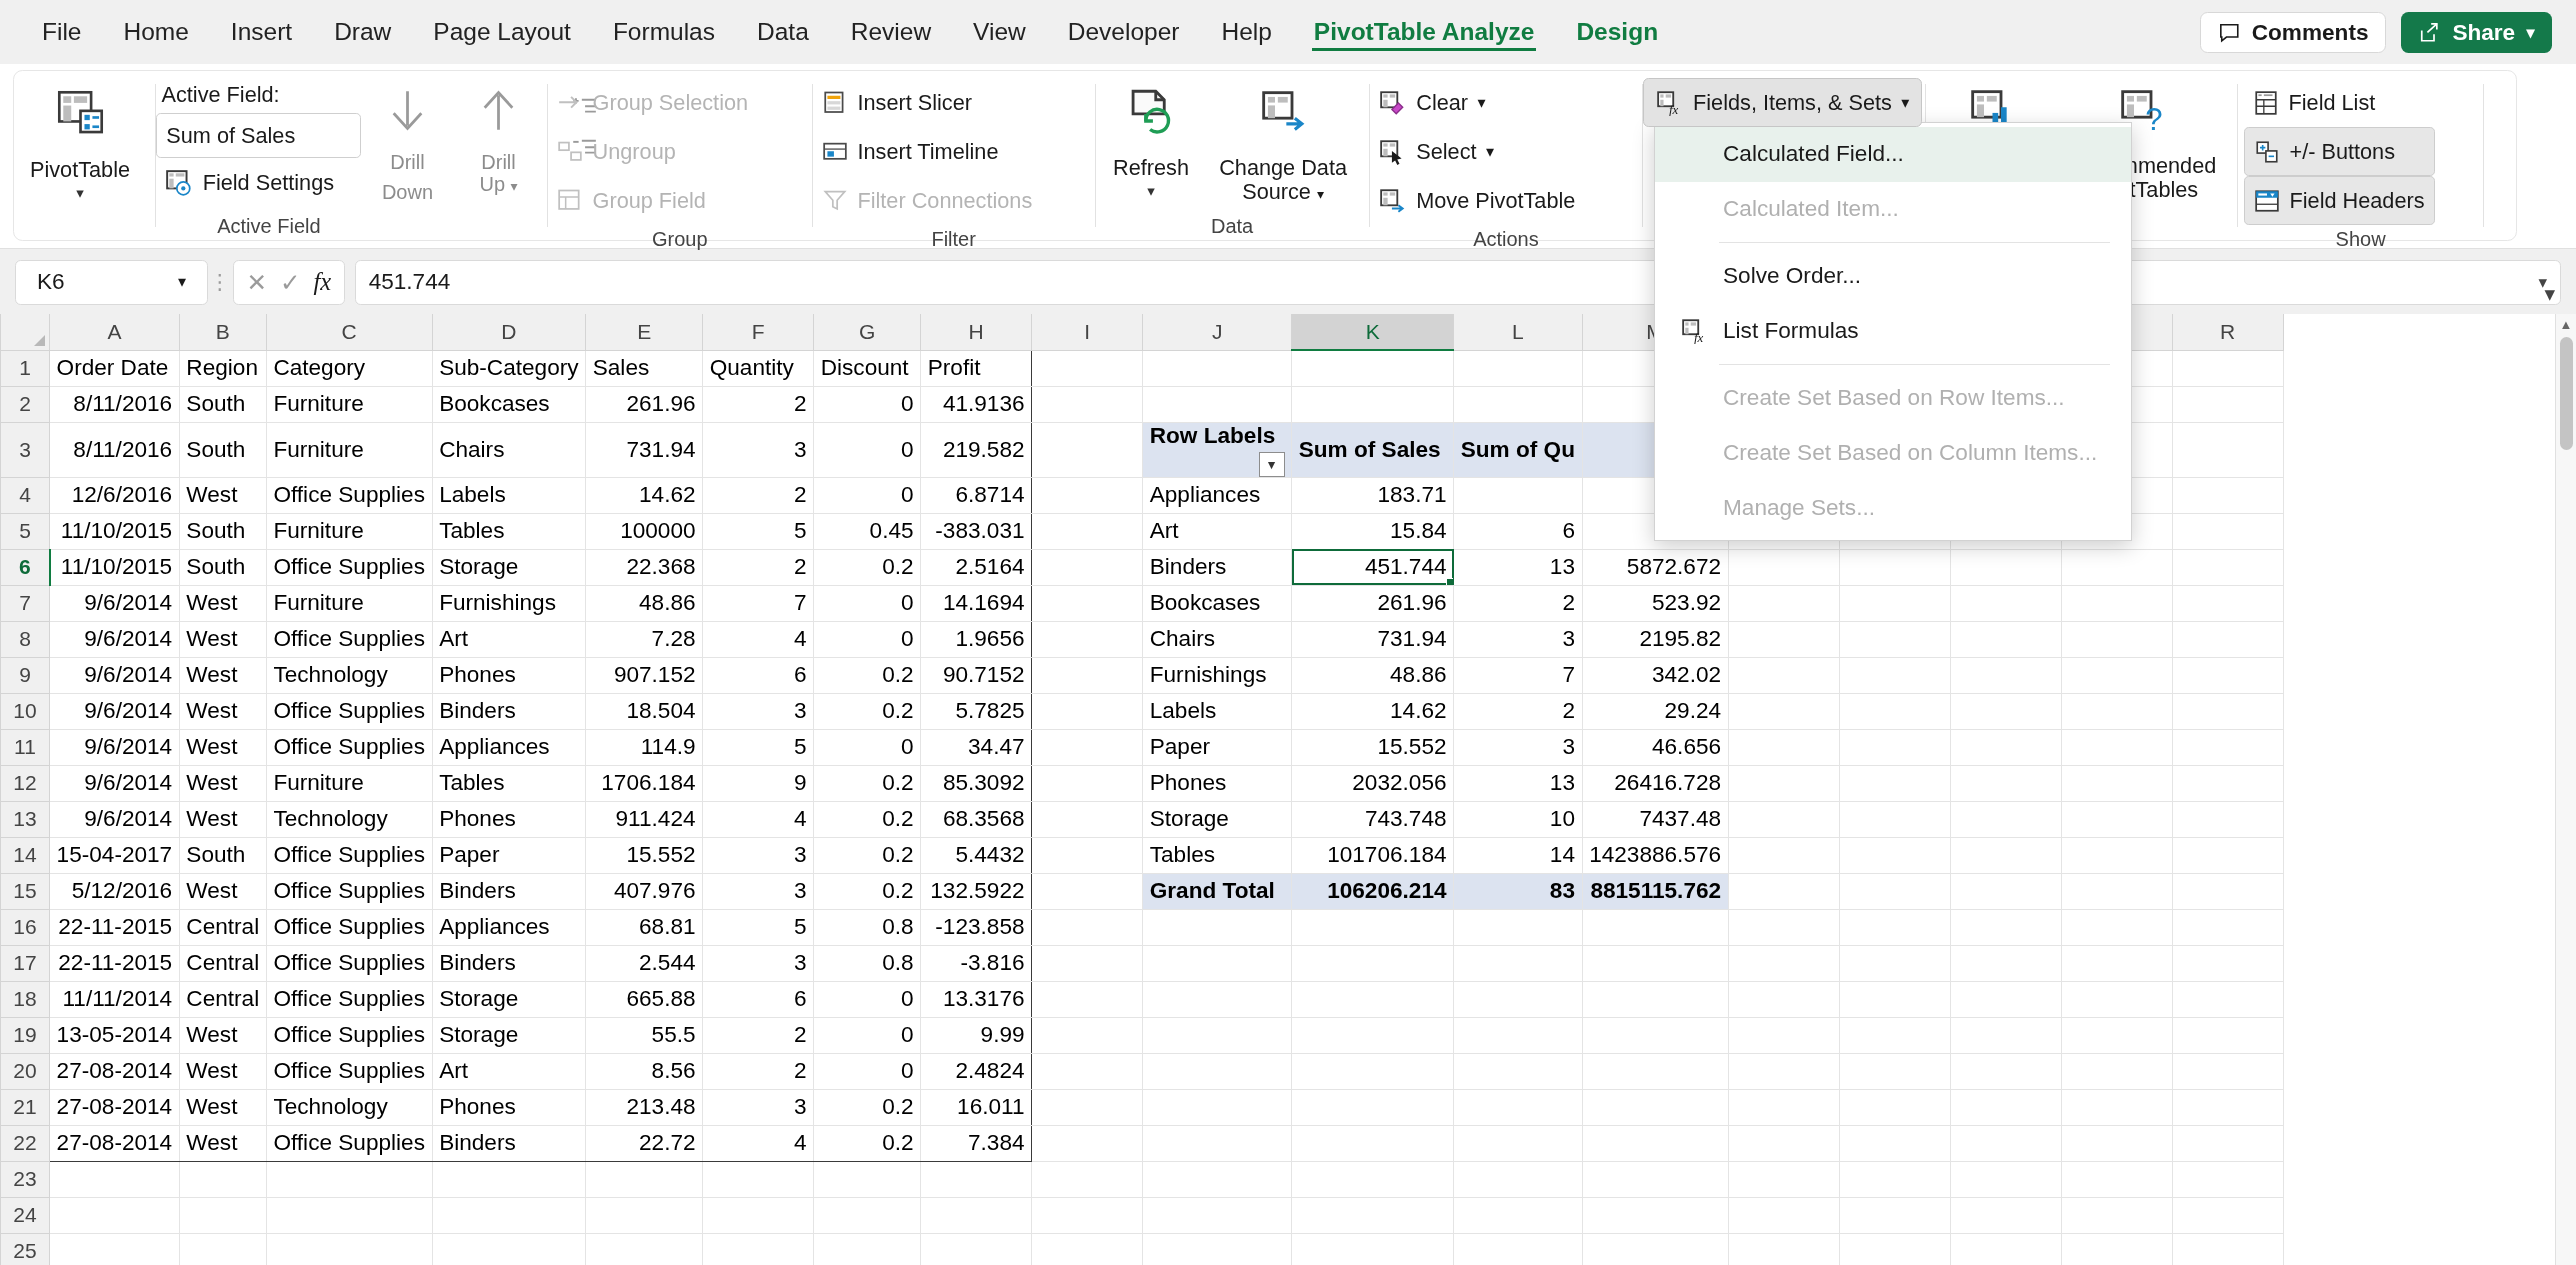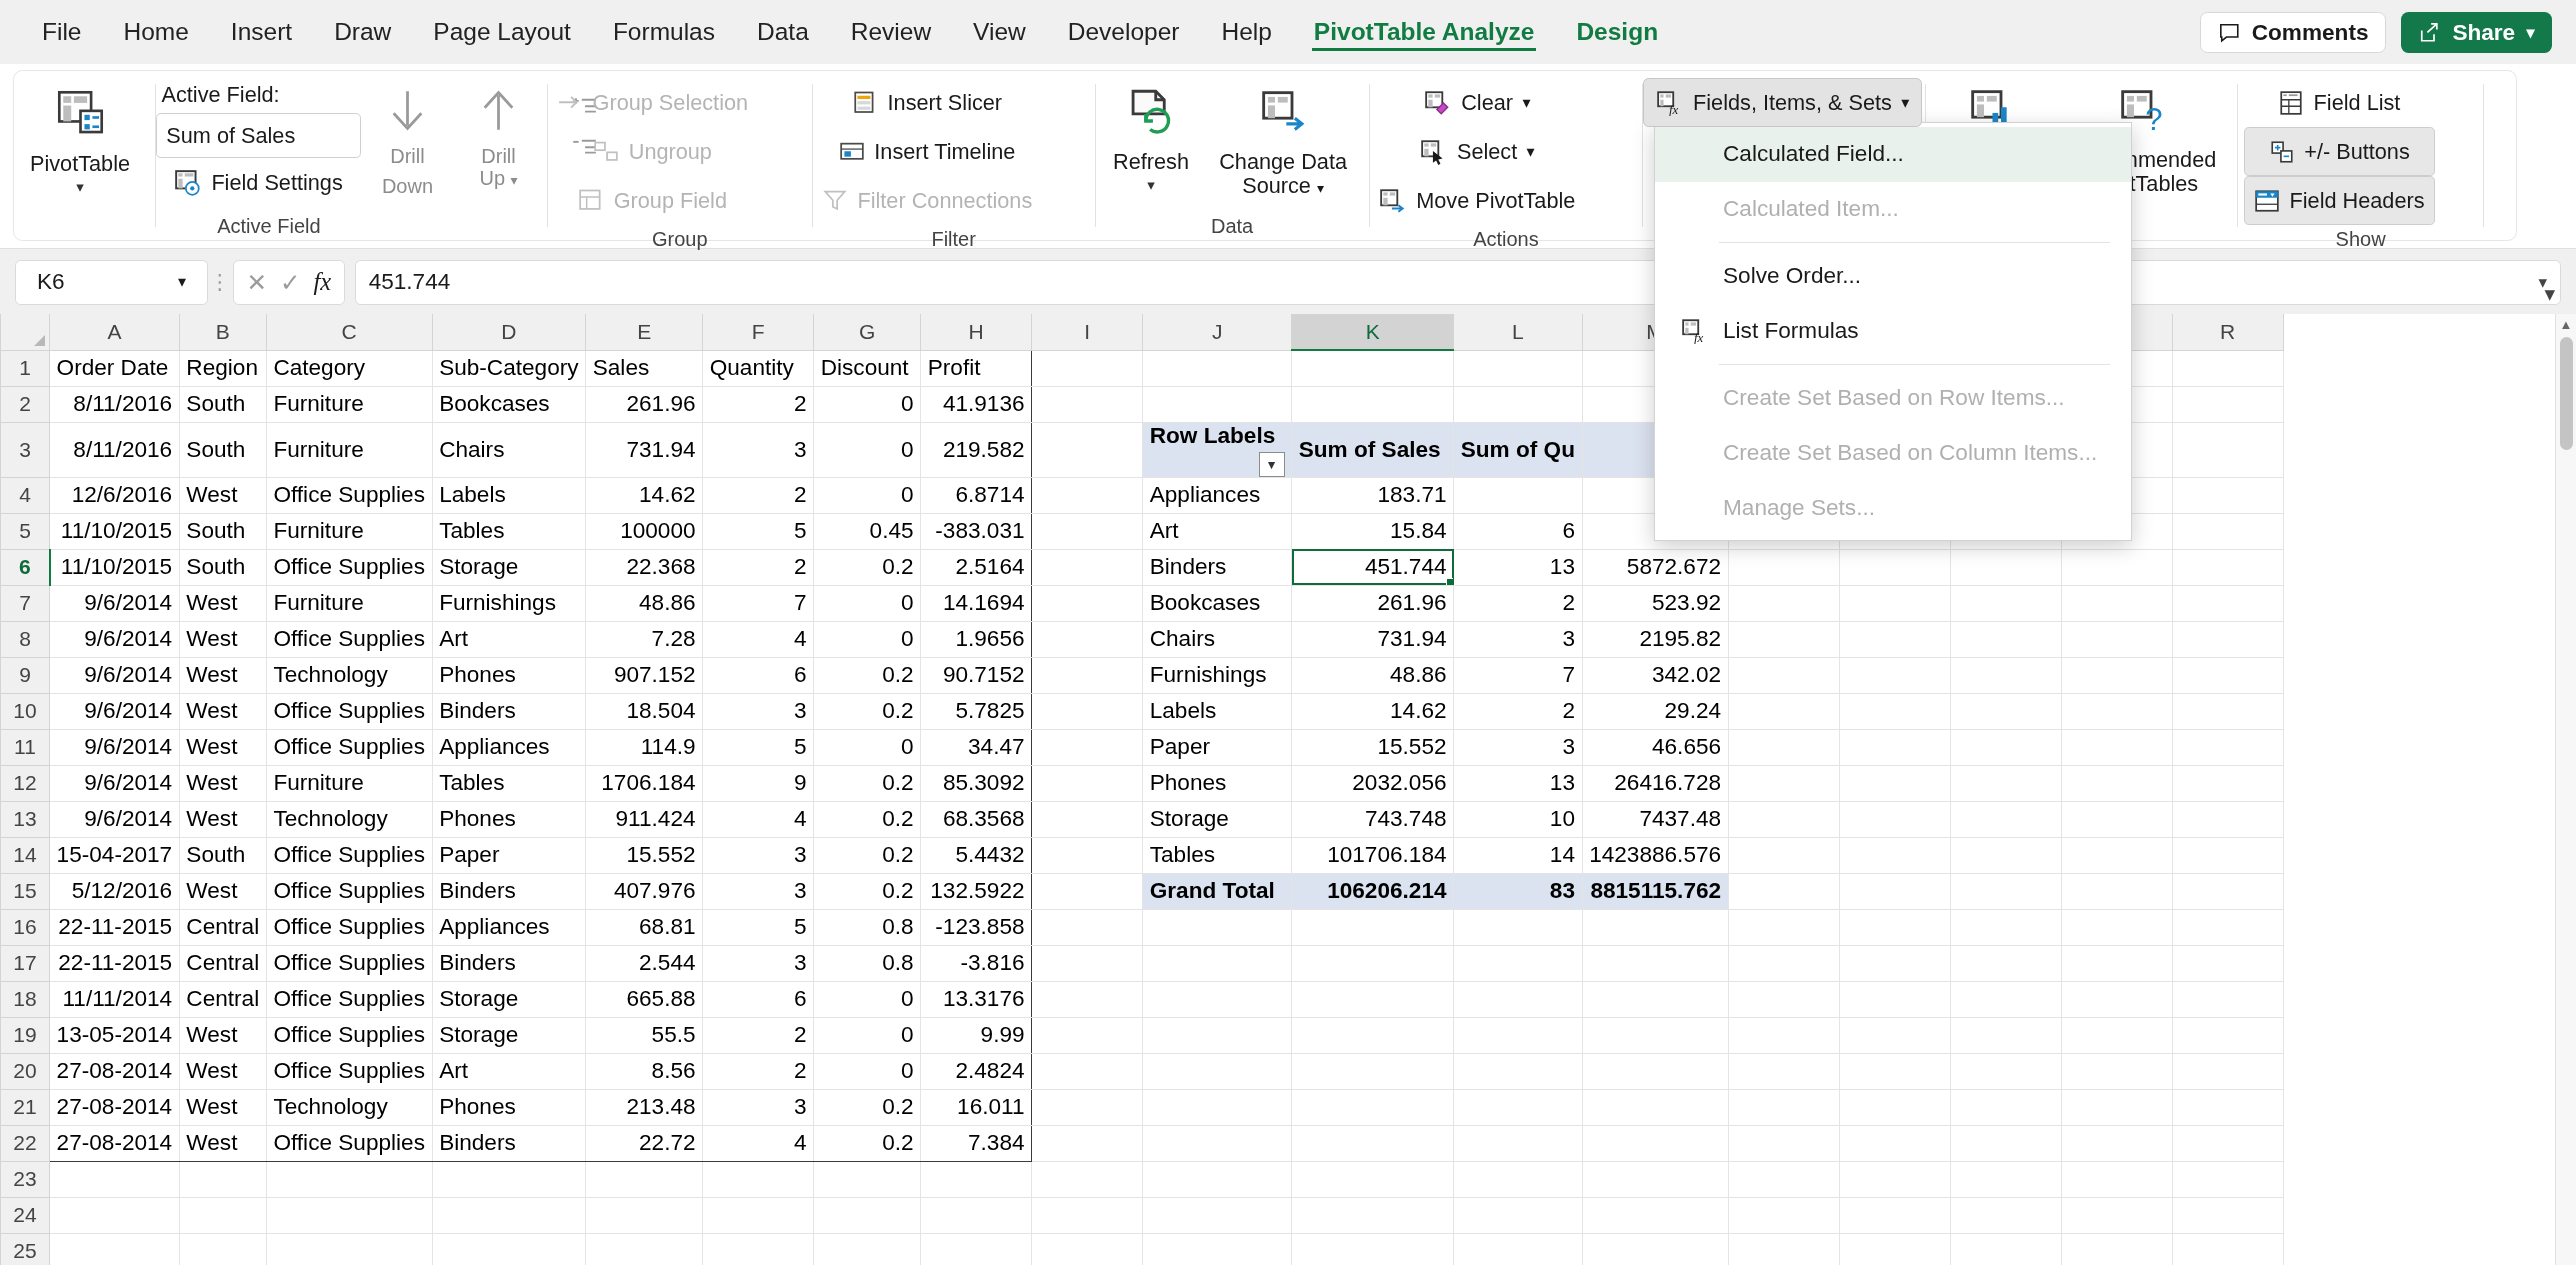--- a/index.html
+++ b/index.html
@@ -62,27 +62,27 @@
   .grp-label {
     text-align: center; font-size: 20px; color: #444; height: 28px; line-height: 28px;
   }
   .sep { width: 0.9px; background: #e2e2e2; margin: 13px 0; align-self: stretch; }
 
   
   .bigbtn {
     width: 132px; display: flex; flex-direction: column; align-items: center;
     padding-top: 9.4px; cursor: default; border-radius: 5.6px;
   }
-  .bigbtn .lbl { font-size: 21.7px; color: #1a1a1a; margin-top: 12px; text-align: center; line-height: 1.08; }
+  .bigbtn .lbl { font-size: 21.7px; color: #1a1a1a; margin-top: 18px; text-align: center; line-height: 1.08; }
   .bigbtn .dd { font-size: 15px; color: #333; margin-top: 1.9px; }
 
   
   .smallbtn {
     display: flex; align-items: center; gap: 9.4px; height: 49px; padding: 0 9.4px;
-    font-size: 21.7px; color: #1a1a1a; border-radius: 4.7px; white-space: nowrap; justify-content: center;
+    font-size: 21.7px; color: #1a1a1a; border-radius: 4.7px; white-space: nowrap;
   }
   .smallbtn.disabled { color: #b4b4b4; }
   .col { display: flex; flex-direction: column; }
 
   .actfield-label { font-size: 21.7px; color: #1a1a1a; padding: 3.8px 0 5.6px 5.6px; }
   .actfield-input {
     width: 205px; height: 45px; border: 0.9px solid #cfcfcf; border-radius: 4.7px;
     background: #fff; font-size: 21.7px; color: #1a1a1a; padding: 0 9.4px;
     display: flex; align-items: center;
   }

